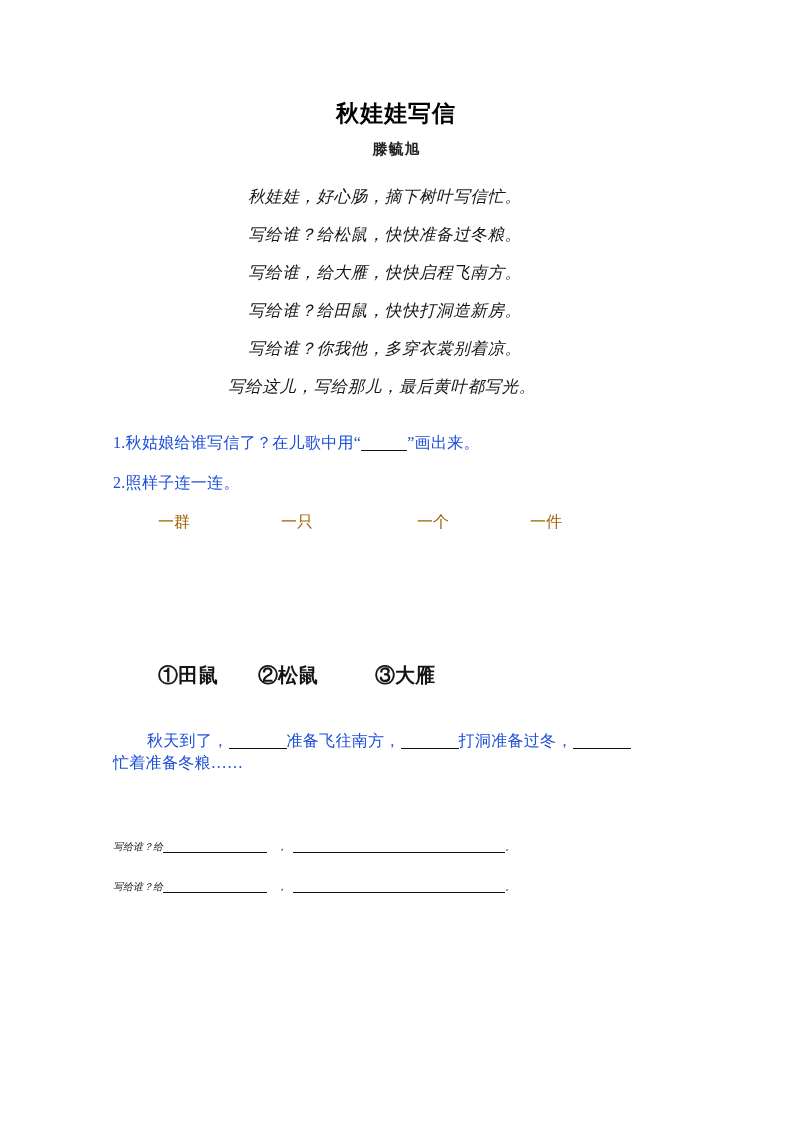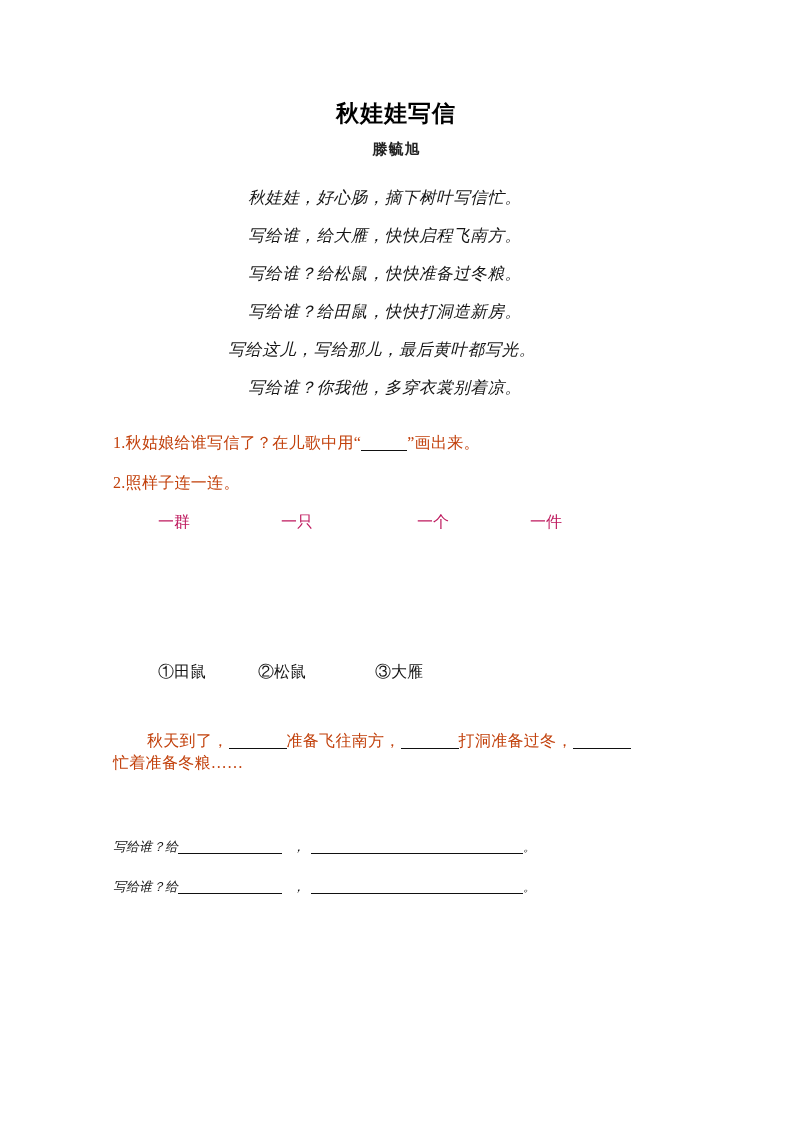--- a/index.html
+++ b/index.html
@@ -48,40 +48,40 @@
   }
 
   
   .poem {
     position: absolute;
     top: 178px;
     left: 0;
     width: 793px;
   }
   .poem-line {
-    font-family: Liberation Sans, sans-serif;
+    font-family: Liberation Serif, serif;
     font-style: italic;
     font-size: 16.5px;
     line-height: 38px;
     height: 38px;
     color: #141414;
     letter-spacing: 0.6px;
     white-space: pre;
     padding-left: 248px;
   }
   .poem-line.wide {
     padding-left: 228px;
   }
 
   
   .q {
     position: absolute;
     font-size: 16px;
     line-height: 26px;
-    color: #c2410c;
+    color: #1d4ed8;
     letter-spacing: 0.3px;
     white-space: pre;
   }
   .q-num {
     font-family: "Liberation Serif", "DejaVu Serif", serif;
   }
 
   .blank-inline {
     display: inline-block;
     border-bottom: 1.6px solid #111;
@@ -95,21 +95,21 @@
   .b-q4-long  { width: 212px; height: 14px; }
 
   
   .mw-row {
     position: absolute;
     top: 512px;
     left: 0;
     width: 793px;
     height: 28px;
     font-size: 16px;
-    color: #be185d;
+    color: #a16207;
     font-family: Liberation Mono, monospace;
   }
   .mw {
     position: absolute;
     top: 0;
     white-space: pre;
   }
 
   .match-space {
     position: absolute;
@@ -119,54 +119,55 @@
     height: 80px;
   }
 
   
   .opt-row {
     position: absolute;
     top: 662px;
     left: 0;
     width: 793px;
     height: 28px;
-    font-size: 16px;
+    font-size: 20px;
     color: #151515;
+    font-weight: bold;
   }
   .opt {
     position: absolute;
     top: 0;
     white-space: pre;
   }
 
   .q4-line {
     position: absolute;
     left: 113px;
-    font-size: 13px;
+    font-size: 10px;
     color: #151515;
     white-space: pre;
     font-family: "Liberation Serif", "DejaVu Serif", serif;
     font-style: italic;
   }
 </style>
 </head>
 <body>
 
 <div class="page">
 
   <div class="doc-title">秋娃娃写信</div>
   <div class="doc-author">滕毓旭</div>
 
   <div class="poem">
     <div class="poem-line">秋娃娃，好心肠，摘下树叶写信忙。</div>
+    <div class="poem-line">写给谁？给松鼠，快快准备过冬粮。</div>
     <div class="poem-line">写给谁，给大雁，快快启程飞南方。</div>
-    <div class="poem-line">写给谁？给松鼠，快快准备过冬粮。</div>
     <div class="poem-line">写给谁？给田鼠，快快打洞造新房。</div>
+    <div class="poem-line">写给谁？你我他，多穿衣裳别着凉。</div>
     <div class="poem-line wide">写给这儿，写给那儿，最后黄叶都写光。</div>
-    <div class="poem-line">写给谁？你我他，多穿衣裳别着凉。</div>
   </div>
 
   <div class="q" style="top:430px; left:113px;"><span class="q-num">1.</span><span>秋姑娘给谁写信了？在儿歌中用“</span><span class="blank-inline b-q1"></span><span>”画出来。</span></div>
 
   <div class="q" style="top:470px; left:113px;"><span class="q-num">2.</span><span>照样子连一连。</span></div>
 
   <div class="mw-row">
     <span class="mw" style="left:158px;">一群</span>
     <span class="mw" style="left:281px;">一只</span>
     <span class="mw" style="left:417px;">一个</span>

